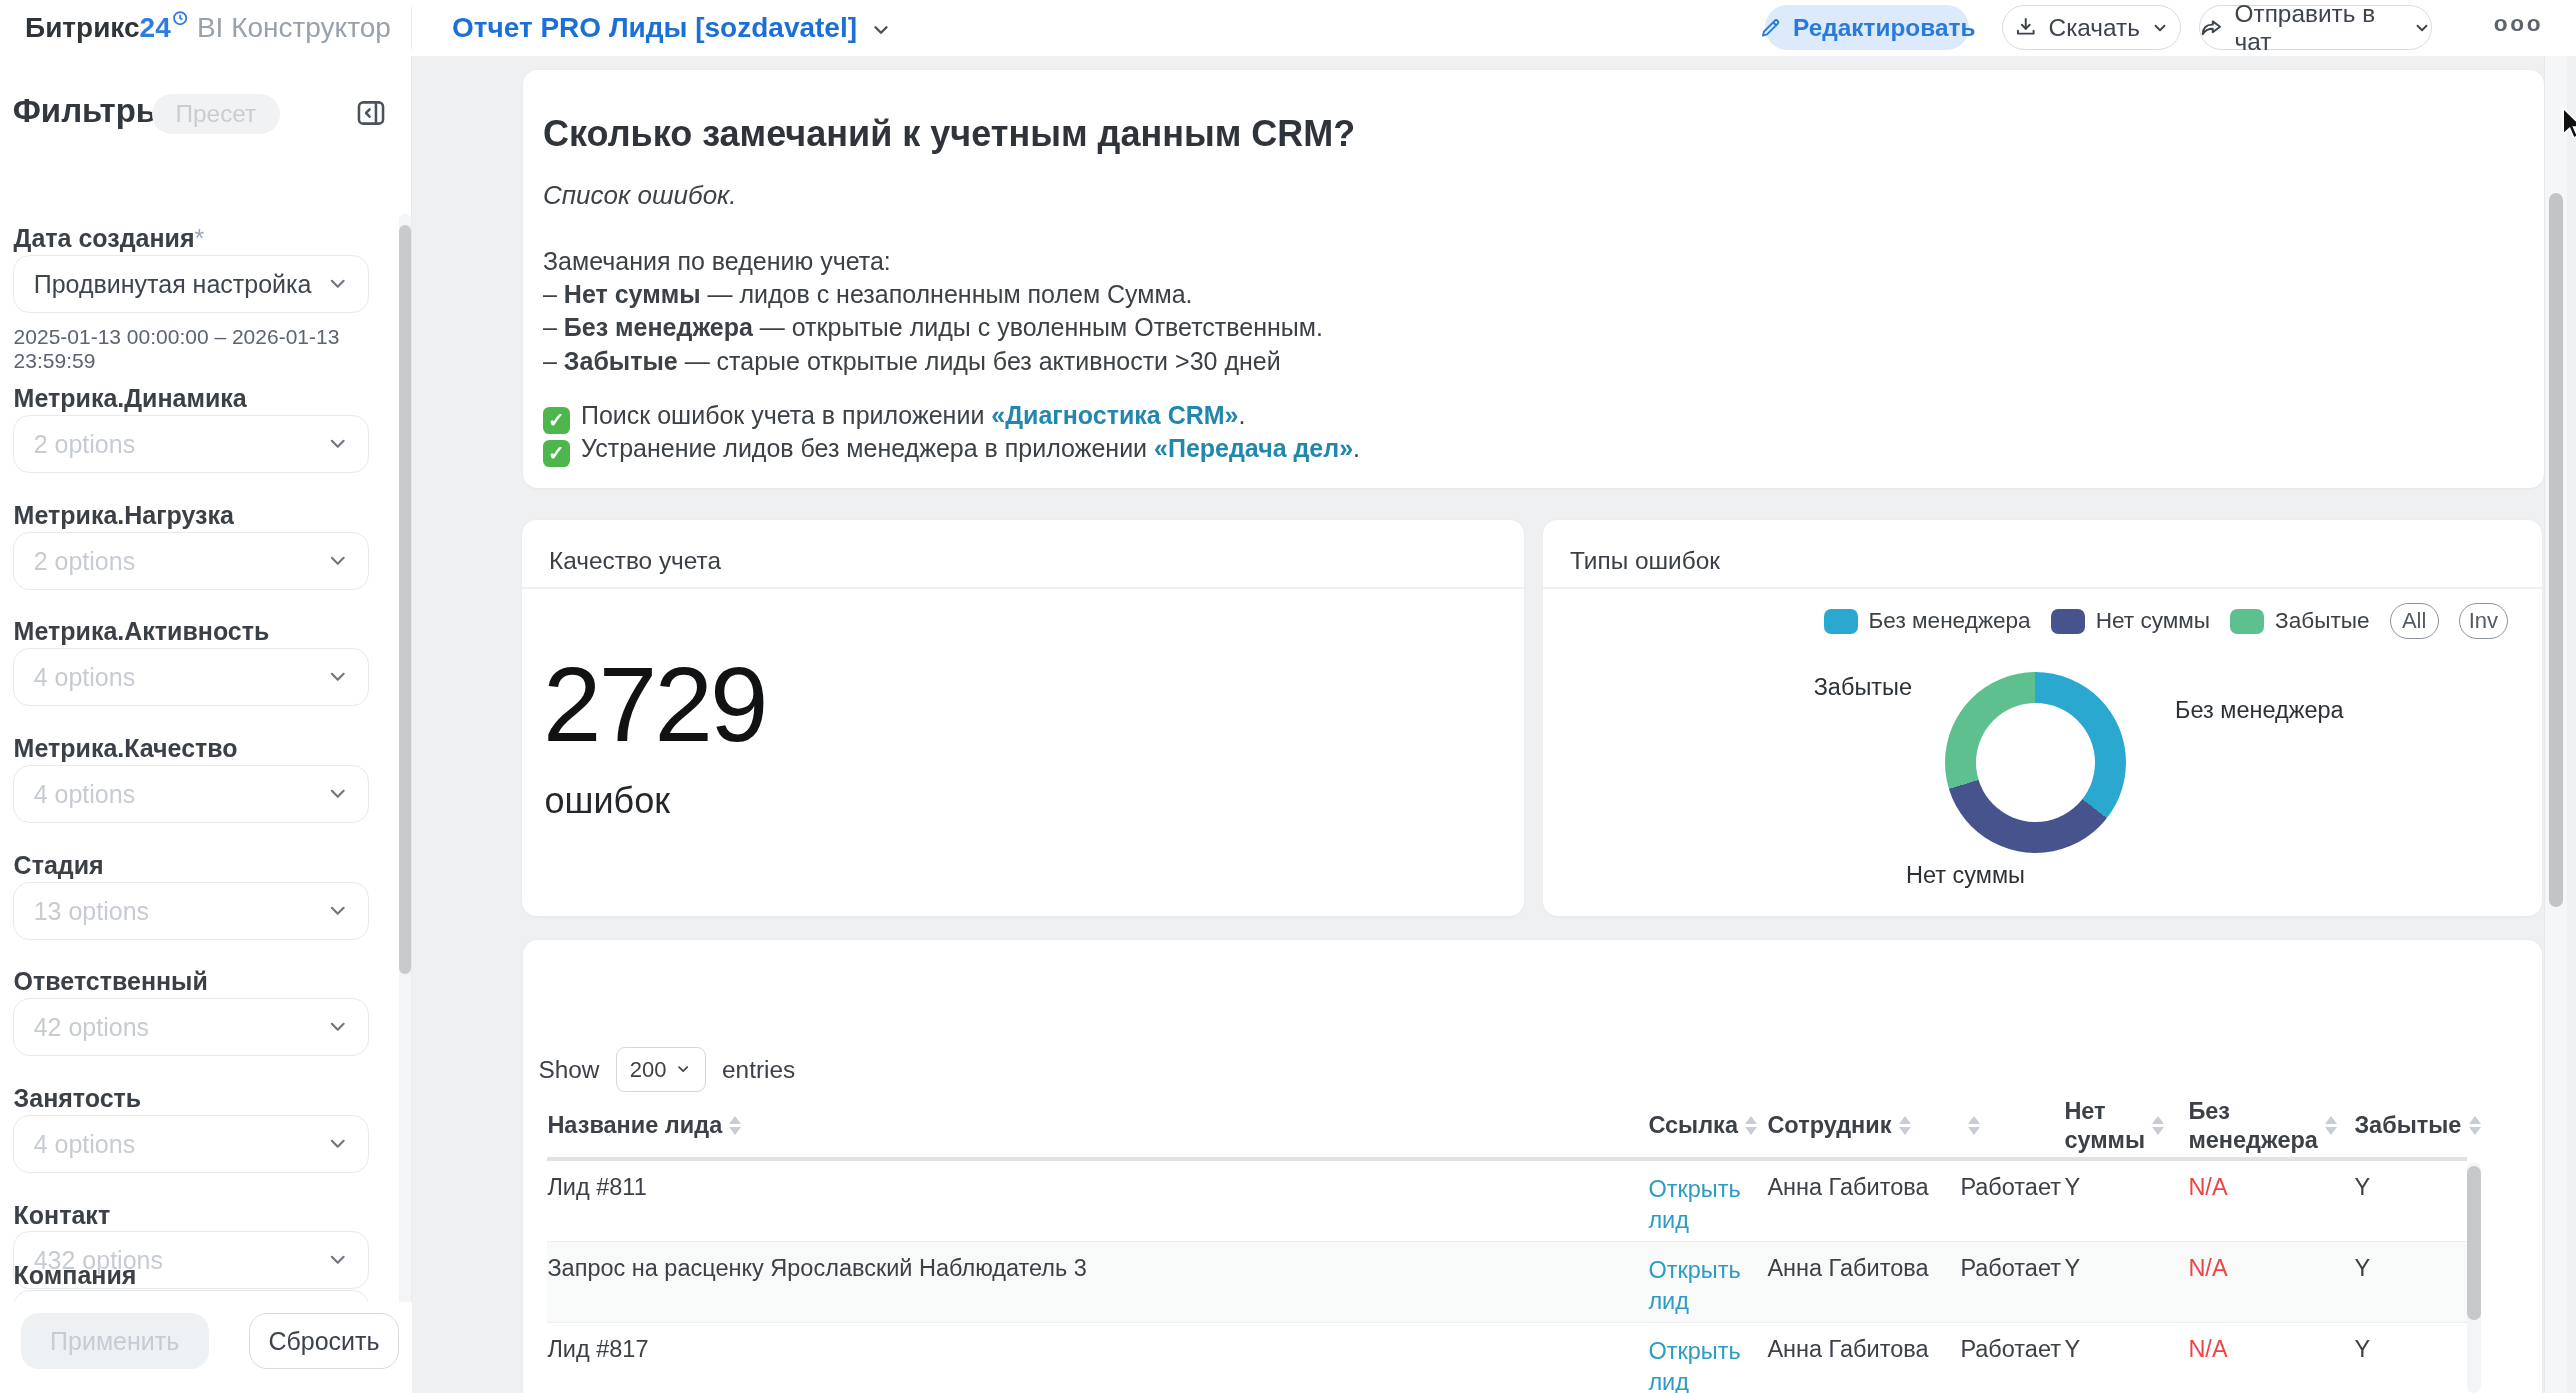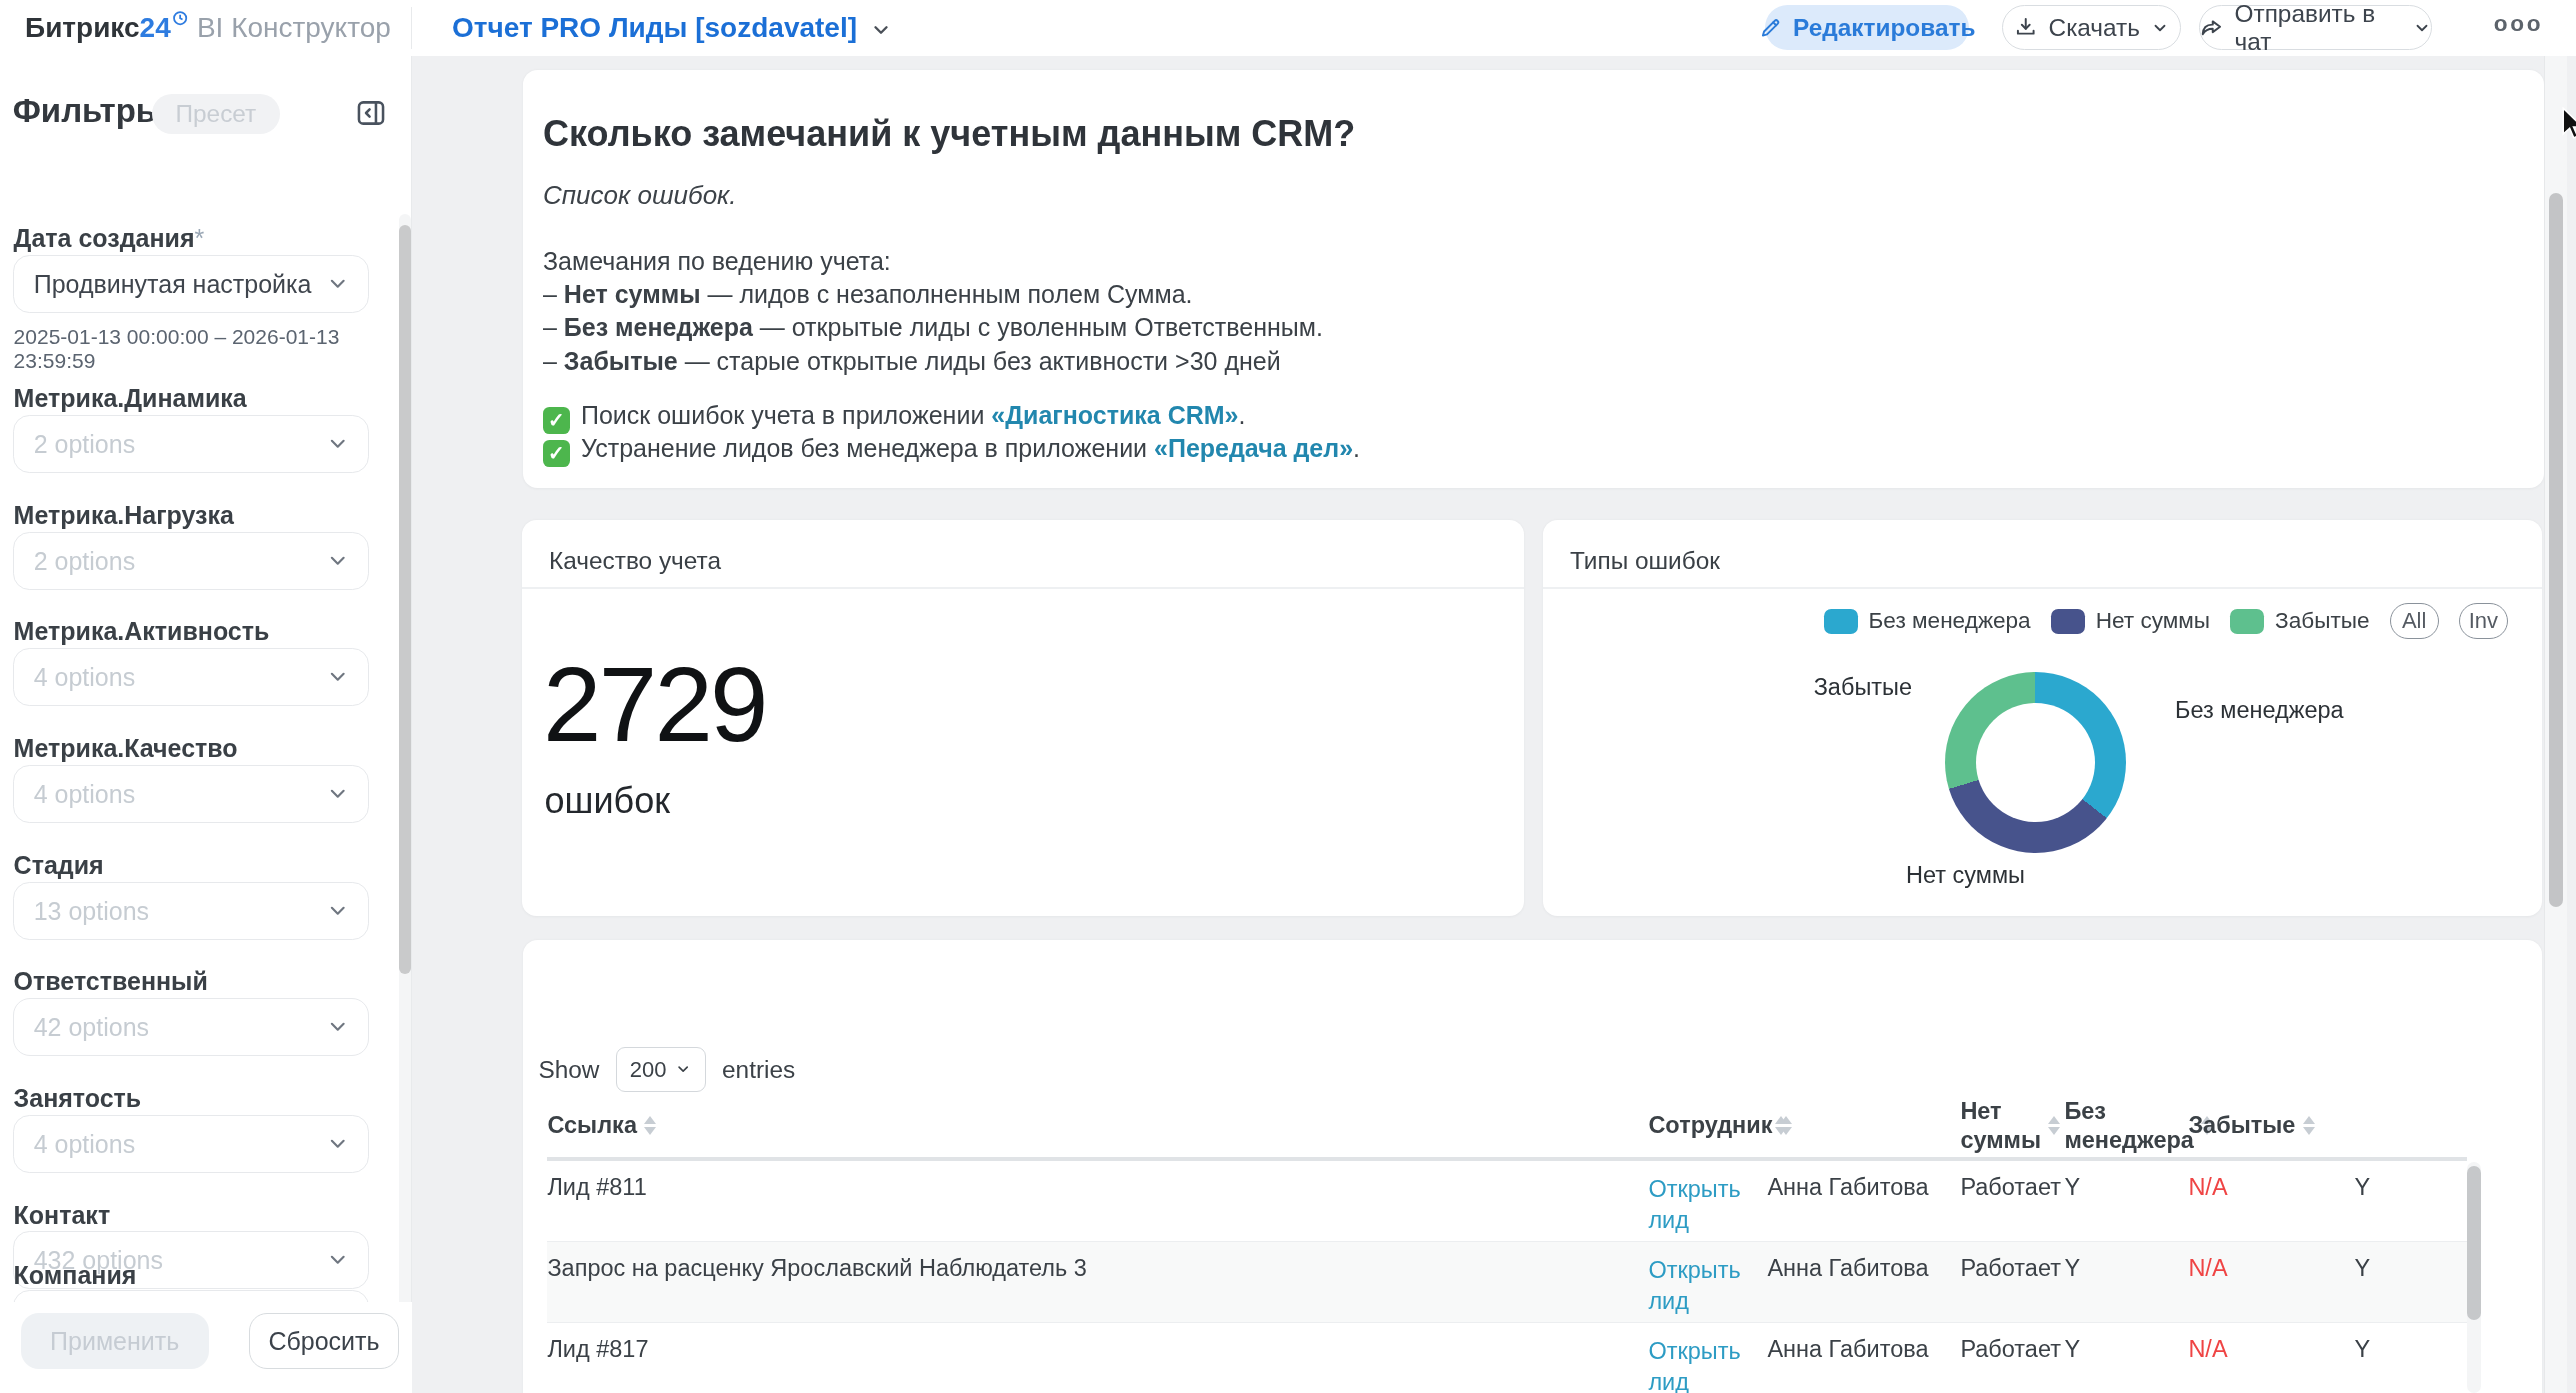--- a/index.html
+++ b/index.html
@@ -339,20 +339,27 @@
           <svg width="16.3" height="16.3" viewBox="0 0 24 24" fill="none" stroke="#3b4147" stroke-width="2.4" stroke-linecap="round" stroke-linejoin="round">
               <path d="M6 9l6 6 6-6"></path>
             </svg>
         </span>
         <span>entries</span>
       </div>
 
       <div class="tbl">
         <div class="tbl-head">
           <div class="th">
+              <span>Название лида</span>
+              <span class="sort">
+                <i class="up"></i>
+                <i class="dn"></i>
+              </span>
+            </div>
+          <div class="th">
               <span>Ссылка</span>
               <span class="sort">
                 <i class="up"></i>
                 <i class="dn"></i>
               </span>
             </div>
           <div class="th">
               <span>Сотрудник</span>
               <span class="sort">
                 <i class="up"></i>

